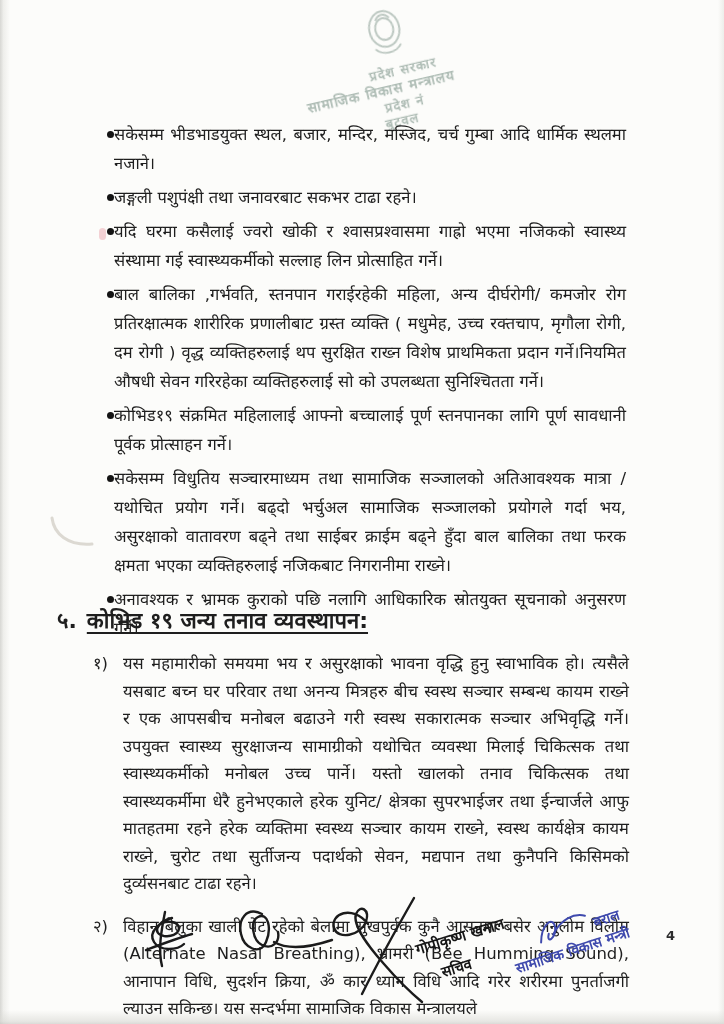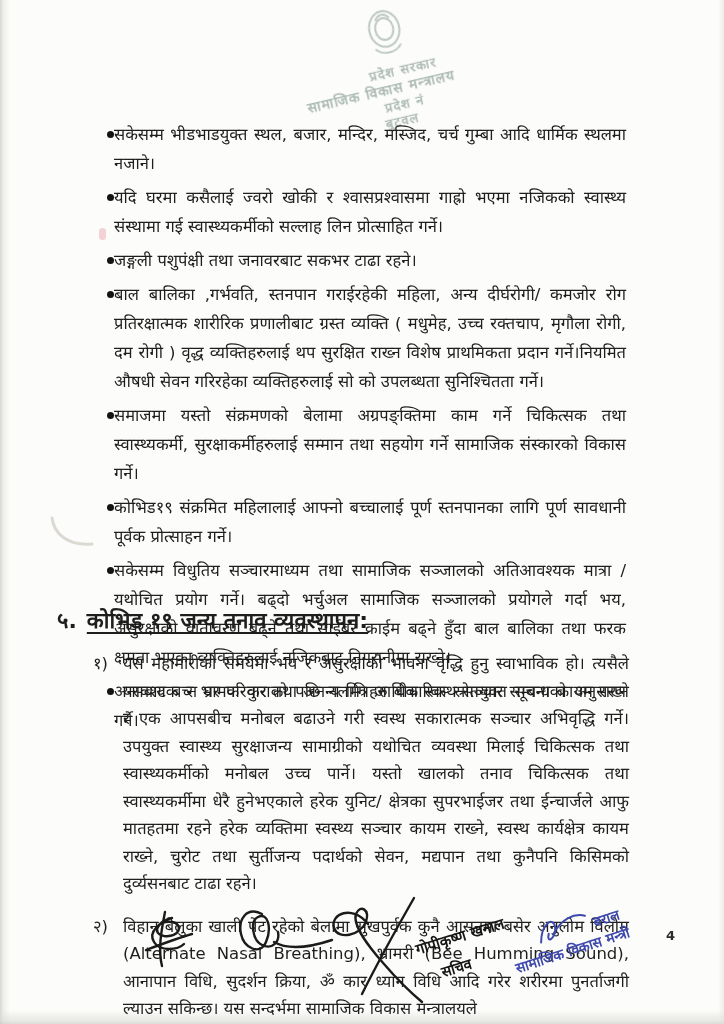--- a/index.html
+++ b/index.html
@@ -83,33 +83,29 @@
   <div class="sline s3">बुटवल</div>
 </div>
 
 <ul class="bullets">
   <li>
       <span class="dot"></span>
       <span class="btxt">सकेसम्म भीडभाडयुक्त स्थल, बजार, मन्दिर, मस्जिद, चर्च गुम्बा आदि धार्मिक स्थलमा नजाने।</span>
     </li>
   <li>
       <span class="dot"></span>
+      <span class="btxt">जङ्गली पशुपंक्षी तथा जनावरबाट सकभर टाढा रहने।</span>
+    </li>
+  <li>
+      <span class="dot"></span>
       <span class="btxt">यदि घरमा कसैलाई ज्वरो खोकी र श्वासप्रश्वासमा गाह्रो भएमा नजिकको स्वास्थ्य संस्थामा गई स्वास्थ्यकर्मीको सल्लाह लिन प्रोत्साहित गर्ने।</span>
     </li>
   <li>
       <span class="dot"></span>
-      <span class="btxt">जङ्गली पशुपंक्षी तथा जनावरबाट सकभर टाढा रहने।</span>
-    </li>
-  <li>
-      <span class="dot"></span>
       <span class="btxt">बाल बालिका ,गर्भवति, स्तनपान गराईरहेकी महिला, अन्य दीर्घरोगी/ कमजोर रोग प्रतिरक्षात्मक शारीरिक प्रणालीबाट ग्रस्त व्यक्ति ( मधुमेह, उच्च रक्तचाप, मृगौला रोगी, दम रोगी ) वृद्ध व्यक्तिहरुलाई थप सुरक्षित राख्न विशेष प्राथमिकता प्रदान गर्ने।नियमित औषधी सेवन गरिरहेका व्यक्तिहरुलाई सो को उपलब्धता सुनिश्चितता गर्ने।</span>
-    </li>
-  <li>
-      <span class="dot"></span>
-      <span class="btxt">समाजमा यस्तो संक्रमणको बेलामा अग्रपङ्क्तिमा काम गर्ने चिकित्सक तथा स्वास्थ्यकर्मी, सुरक्षाकर्मीहरुलाई सम्मान तथा सहयोग गर्ने सामाजिक संस्कारको विकास गर्ने।</span>
     </li>
   <li>
       <span class="dot"></span>
       <span class="btxt">कोभिड१९ संक्रमित महिलालाई आफ्नो बच्चालाई पूर्ण स्तनपानका लागि पूर्ण सावधानी पूर्वक प्रोत्साहन गर्ने।</span>
     </li>
   <li>
       <span class="dot"></span>
       <span class="btxt">सकेसम्म विधुतिय सञ्चारमाध्यम तथा सामाजिक सञ्जालको अतिआवश्यक मात्रा / यथोचित प्रयोग गर्ने। बढ्दो भर्चुअल सामाजिक सञ्जालको प्रयोगले गर्दा भय, असुरक्षाको वातावरण बढ्ने तथा साईबर क्राईम बढ्ने हुँदा बाल बालिका तथा फरक क्षमता भएका व्यक्तिहरुलाई नजिकबाट निगरानीमा राख्ने।</span>
     </li>
   <li>

